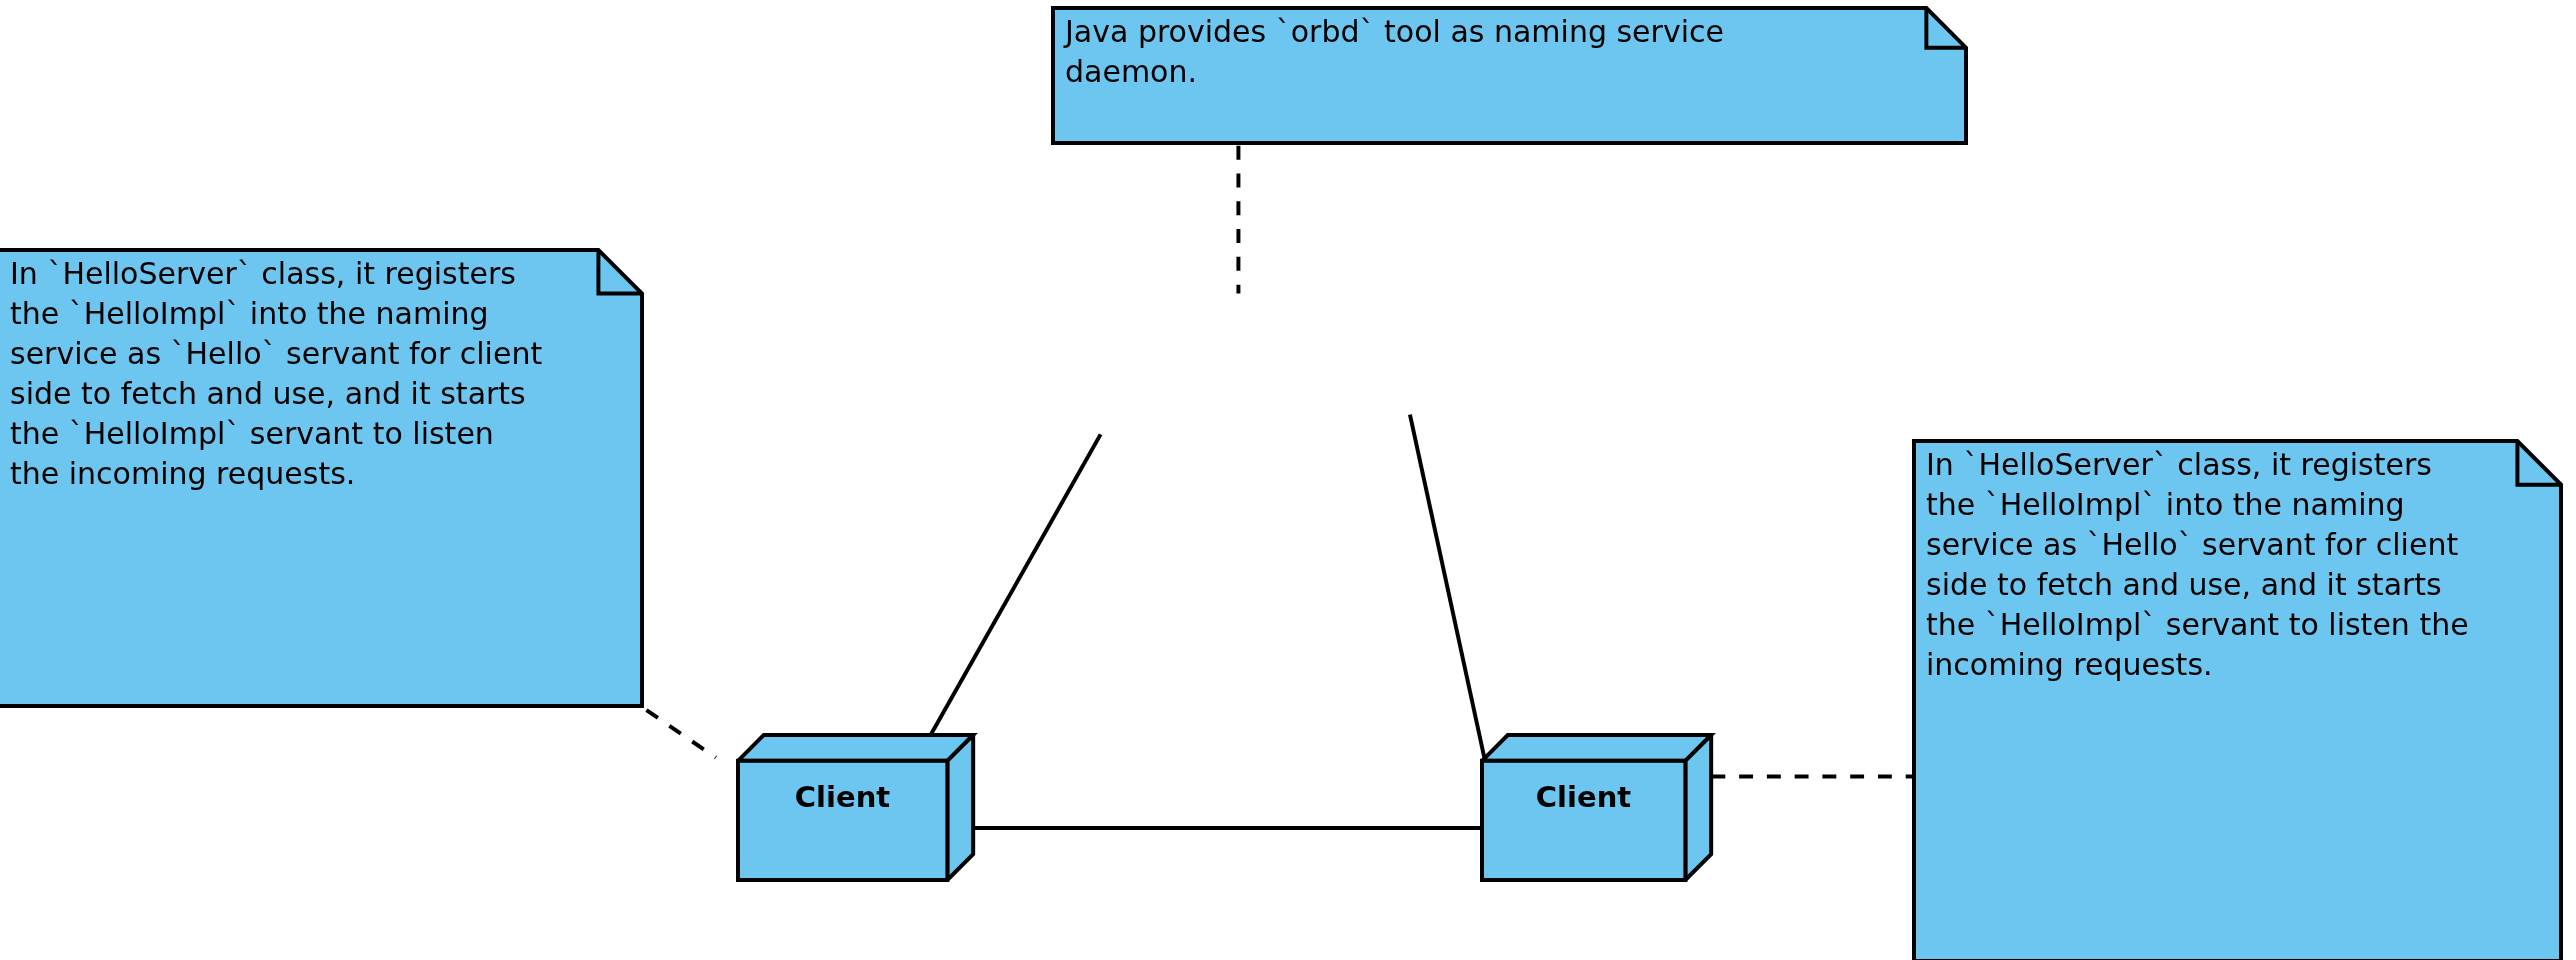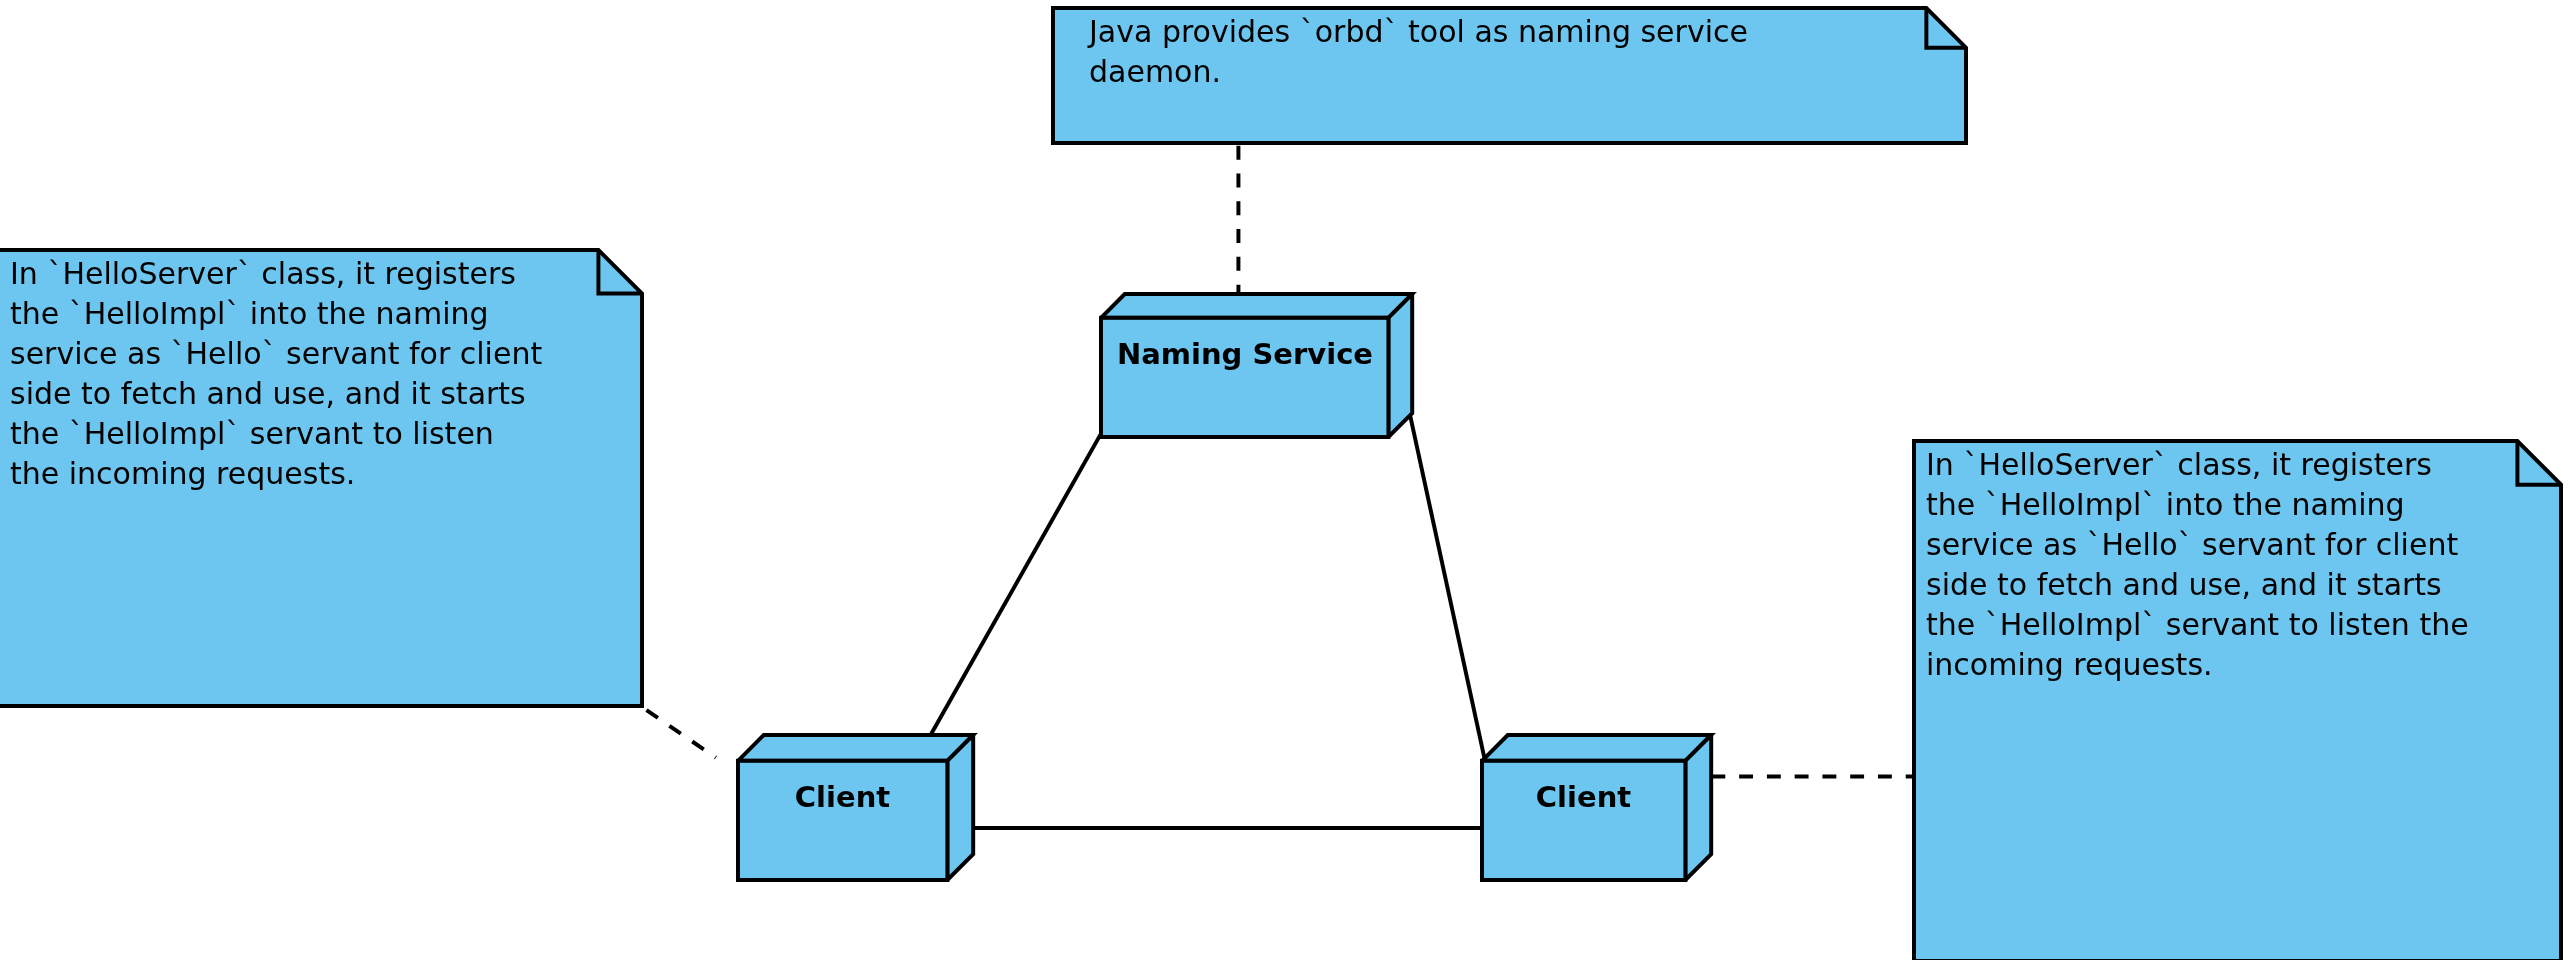--- a/index.html
+++ b/index.html
@@ -85,21 +85,21 @@
     <line x1="652" y1="716" x2="722" y2="764" stroke="#000000" stroke-width="4" stroke-dasharray="14 14"></line>
 
     <line x1="1726" y1="783" x2="1930" y2="783" stroke="#000000" stroke-width="4" stroke-dasharray="14 14"></line>
   </svg>
 
   <div class="note" style="left:1051px; top:6px; width:917px; height:139px;">
     <svg viewBox="0 0 925 140" preserveAspectRatio="none">
       <path d="M 2 2 L 883 2 L 923 42 L 923 138 L 2 138 Z" fill="#6DC6F0" stroke="#000000" stroke-width="4" stroke-linejoin="miter"></path>
       <path d="M 883 2 L 883 42 L 923 42" fill="none" stroke="#000000" stroke-width="4" stroke-linejoin="miter"></path>
     </svg>
-    <div class="note-text" style="left:14px; top:6px; width:873px;margin-left:24px;">Java provides `orbd` tool as naming service
+    <div class="note-text" style="left:14px; top:6px; width:873px;">Java provides `orbd` tool as naming service
 daemon.</div>
   </div>
 
   <div class="note" style="left:-4px; top:248px; width:648px; height:460px;">
     <svg viewBox="0 0 654 464" preserveAspectRatio="none">
       <path d="M 2 2 L 608 2 L 652 46 L 652 462 L 2 462 Z" fill="#6DC6F0" stroke="#000000" stroke-width="4" stroke-linejoin="miter"></path>
       <path d="M 608 2 L 608 46 L 652 46" fill="none" stroke="#000000" stroke-width="4" stroke-linejoin="miter"></path>
     </svg>
     <div class="note-text" style="left:14px; top:6px; width:595px;">In `HelloServer` class, it registers
 the `HelloImpl` into the naming
@@ -115,31 +115,20 @@
       <path d="M 611 2 L 611 46 L 655 46" fill="none" stroke="#000000" stroke-width="4" stroke-linejoin="miter"></path>
     </svg>
     <div class="note-text" style="left:14px; top:6px; width:615px;">In `HelloServer` class, it registers
 the `HelloImpl` into the naming
 service as `Hello` servant for client
 side to fetch and use, and it starts
 the `HelloImpl` servant to listen the
 incoming requests.</div>
   </div>
 
-  <div class="node3d" style="left:1099px; top:292px; width:335px; height:147px;">
-    <svg viewBox="0 0 338 148" preserveAspectRatio="none">
-
-      <path d="M 2 26 L 26 2 L 316 2 L 292 26 Z" fill="#6DC6F0" stroke="#000000" stroke-width="4" stroke-linejoin="miter"></path>
-
-      <path d="M 292 26 L 316 2 L 316 122 L 292 146 Z" fill="#6DC6F0" stroke="#000000" stroke-width="4" stroke-linejoin="miter"></path>
-
-      <rect x="2" y="26" width="290" height="120" fill="#6DC6F0" stroke="#000000" stroke-width="4"></rect>
-    </svg>
-    <div class="node-label" style="left:2px; top:46px; width:288px;">Naming Service</div>
-  </div>
 
   <div class="node3d" style="left:736px; top:733px; width:261px; height:149px;">
     <svg viewBox="0 0 263 150" preserveAspectRatio="none">
       <path d="M 2 28 L 28 2 L 239 2 L 213 28 Z" fill="#6DC6F0" stroke="#000000" stroke-width="4" stroke-linejoin="miter"></path>
       <path d="M 213 28 L 239 2 L 239 122 L 213 148 Z" fill="#6DC6F0" stroke="#000000" stroke-width="4" stroke-linejoin="miter"></path>
       <rect x="2" y="28" width="211" height="120" fill="#6DC6F0" stroke="#000000" stroke-width="4"></rect>
     </svg>
     <div class="node-label" style="left:2px; top:48px; width:209px;">Client</div>
   </div>
 

